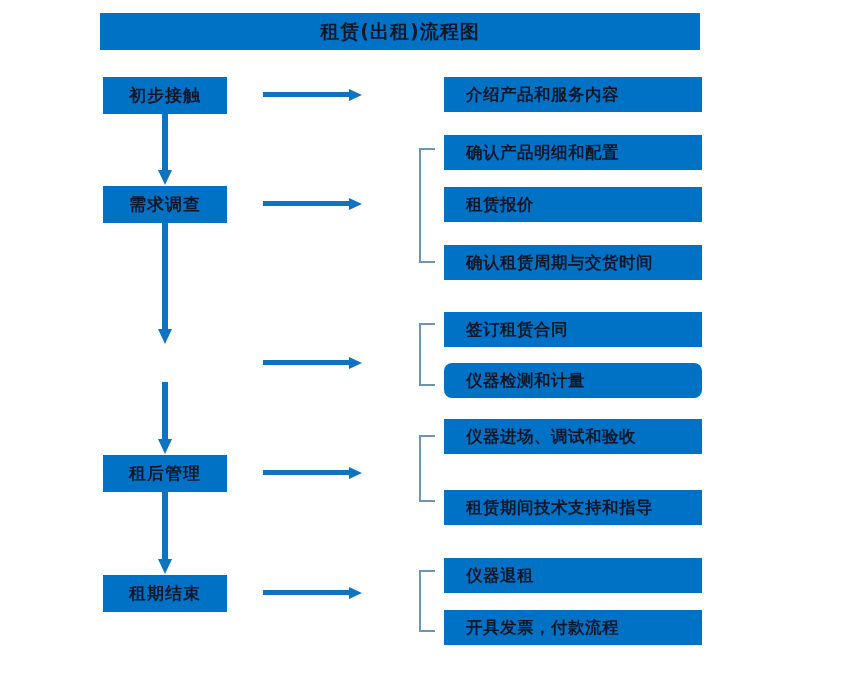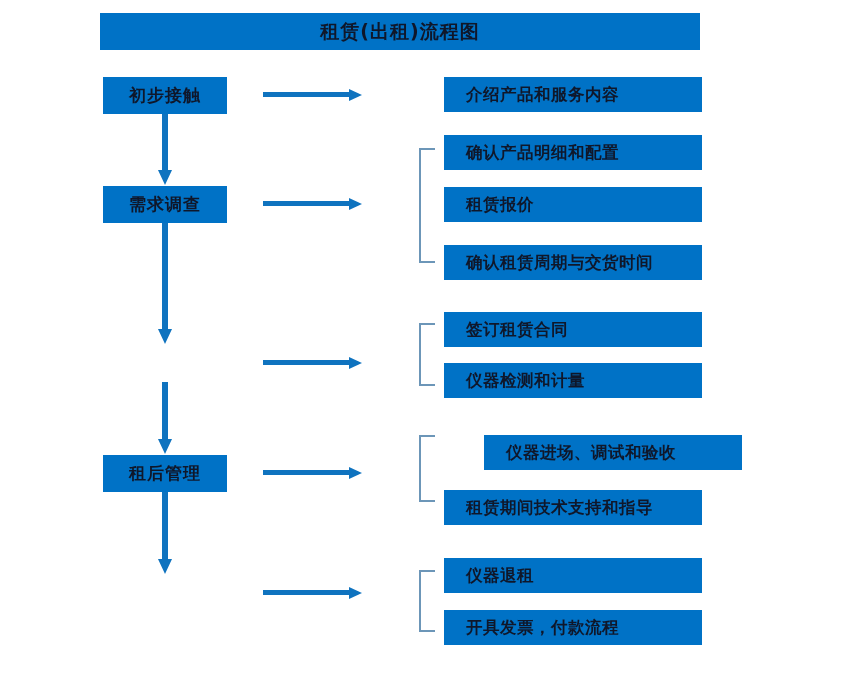--- a/index.html
+++ b/index.html
@@ -76,20 +76,21 @@
 </head>
 <body>
 
 <div id="canvas">
 
   <div class="box title-box">租赁(出租)流程图</div>
 
   <div class="box stage-box" style="top:77px;">初步接触</div>
   <div class="box stage-box" style="top:186px;">需求调查</div>
   <div class="box stage-box" style="top:455px;">租后管理</div>
+  <div class="box stage-box" style="top:575px;">租期结束</div>
 
   <div class="v-arrow" style="top:114px; height:72px;">
     <svg width="20" height="72" viewBox="0 0 20 72">
       <rect x="7" y="0" width="6" height="58" fill="#0F73BF"></rect>
       <polygon points="3,56 17,56 10,71" fill="#0F73BF"></polygon>
     </svg>
   </div>
   <div class="v-arrow" style="top:223px; height:122px;">
     <svg width="20" height="122" viewBox="0 0 20 122">
       <rect x="7" y="0" width="6" height="108" fill="#0F73BF"></rect>
@@ -161,21 +162,21 @@
       </svg>
   </div>
 
   <div class="box detail-box" style="top:77px;">介绍产品和服务内容</div>
 
   <div class="box detail-box" style="top:135px;">确认产品明细和配置</div>
   <div class="box detail-box" style="top:187px;">租赁报价</div>
   <div class="box detail-box" style="top:245px;">确认租赁周期与交货时间</div>
 
   <div class="box detail-box" style="top:312px;">签订租赁合同</div>
-  <div class="box detail-box" style="top:363px;">仪器检测和计量</div>
+  <div class="box detail-box" style="top:363px;border-radius:8px;">仪器检测和计量</div>
 
-  <div class="box detail-box" style="top:435px;margin-left:40px;">仪器进场、调试和验收</div>
+  <div class="box detail-box" style="top:419px;">仪器进场、调试和验收</div>
   <div class="box detail-box" style="top:490px;">租赁期间技术支持和指导</div>
 
   <div class="box detail-box" style="top:558px;">仪器退租</div>
   <div class="box detail-box" style="top:610px;">开具发票，付款流程</div>
 
 </div>
 
 </body></html>

